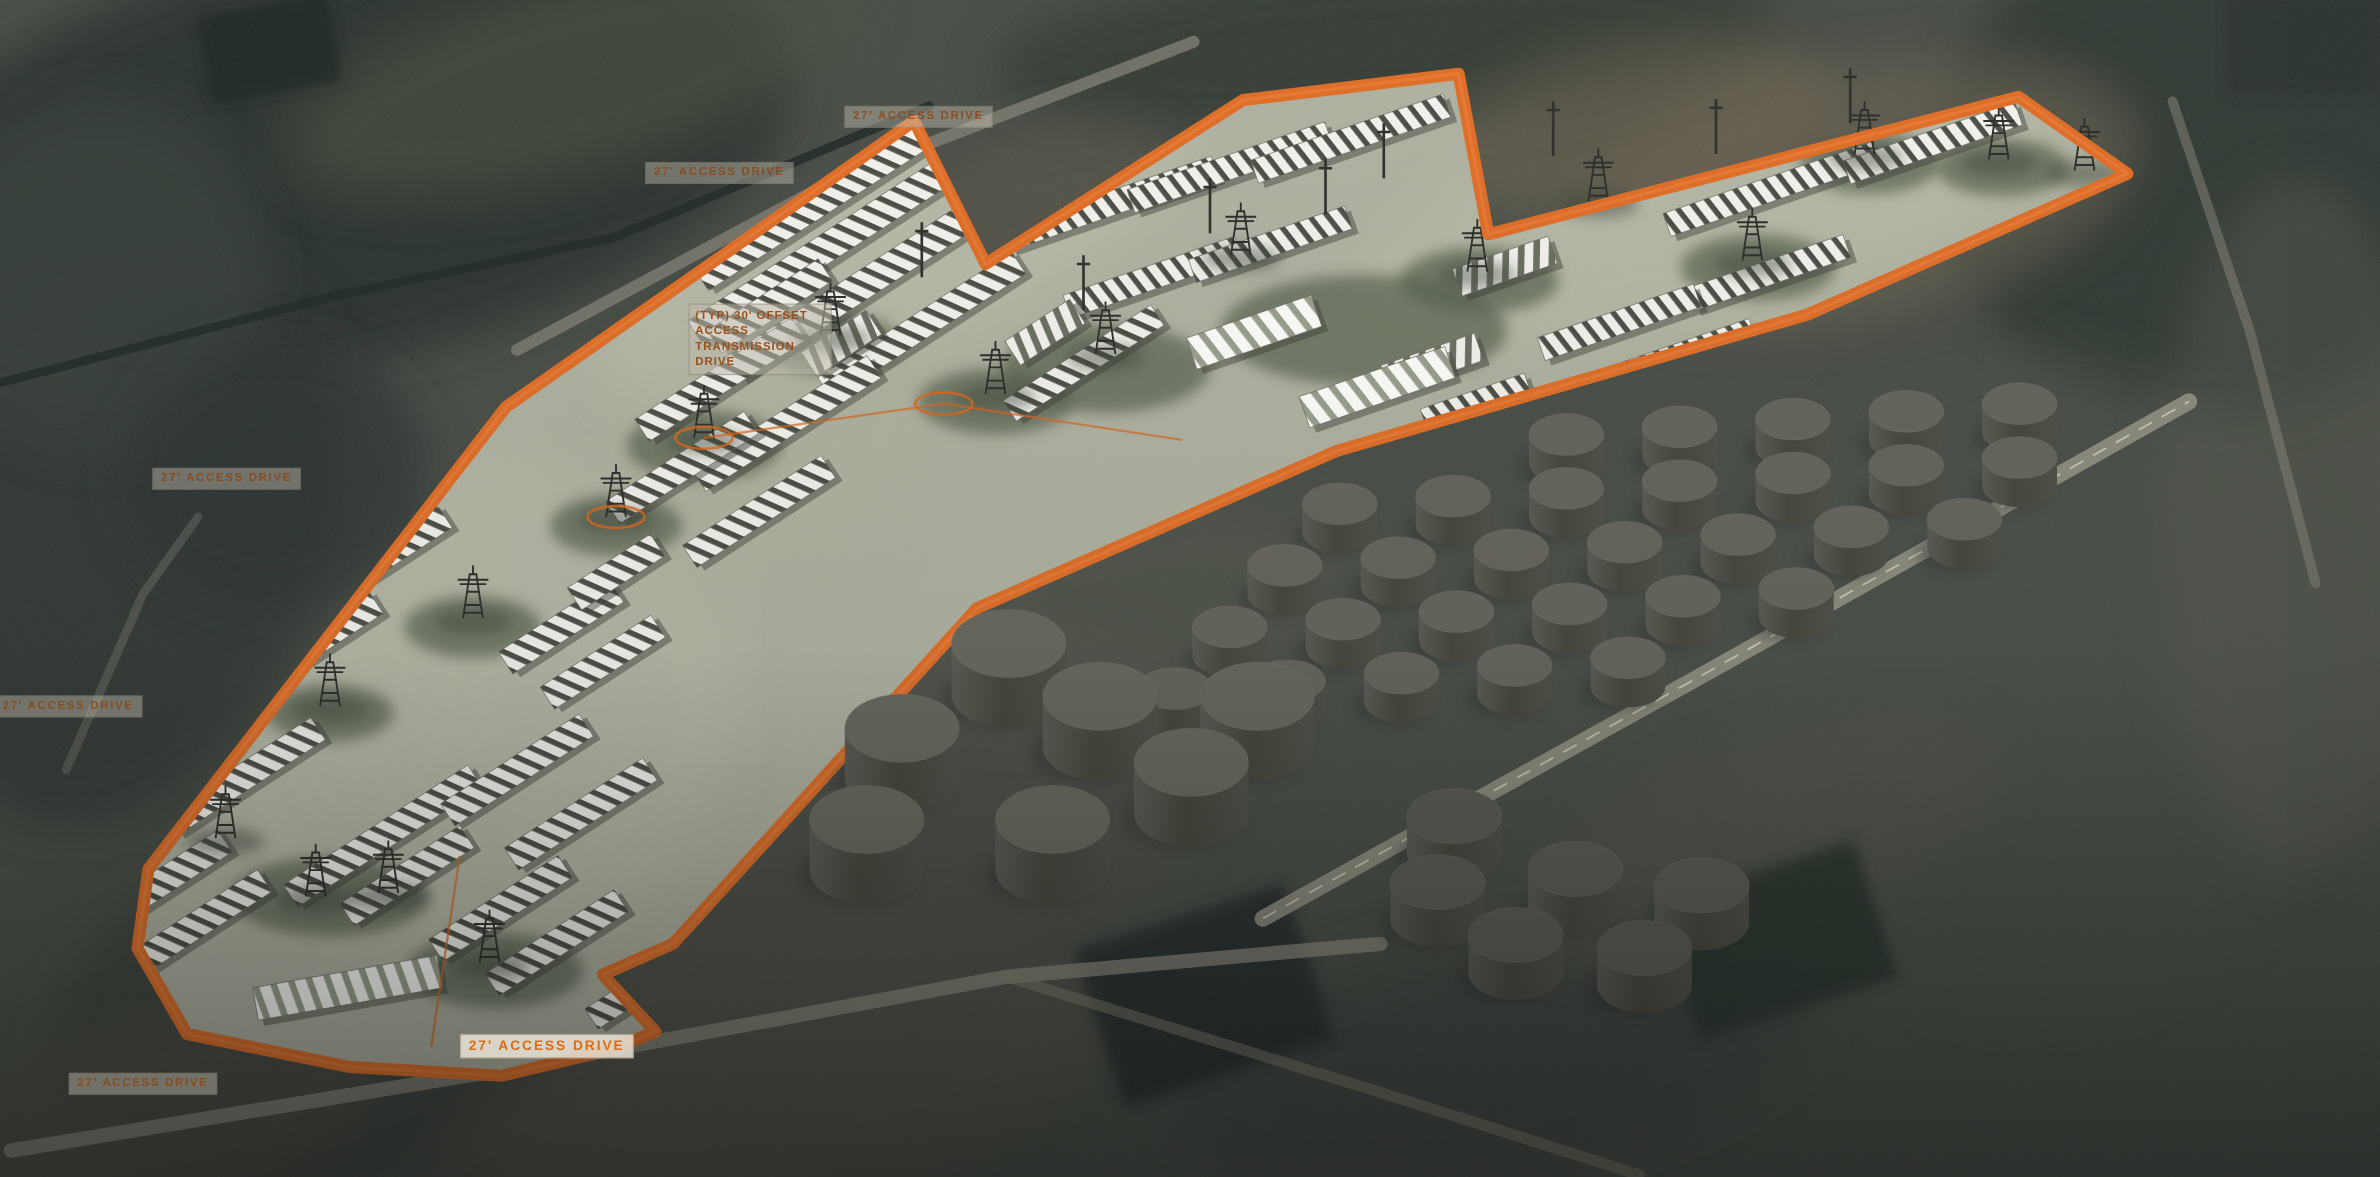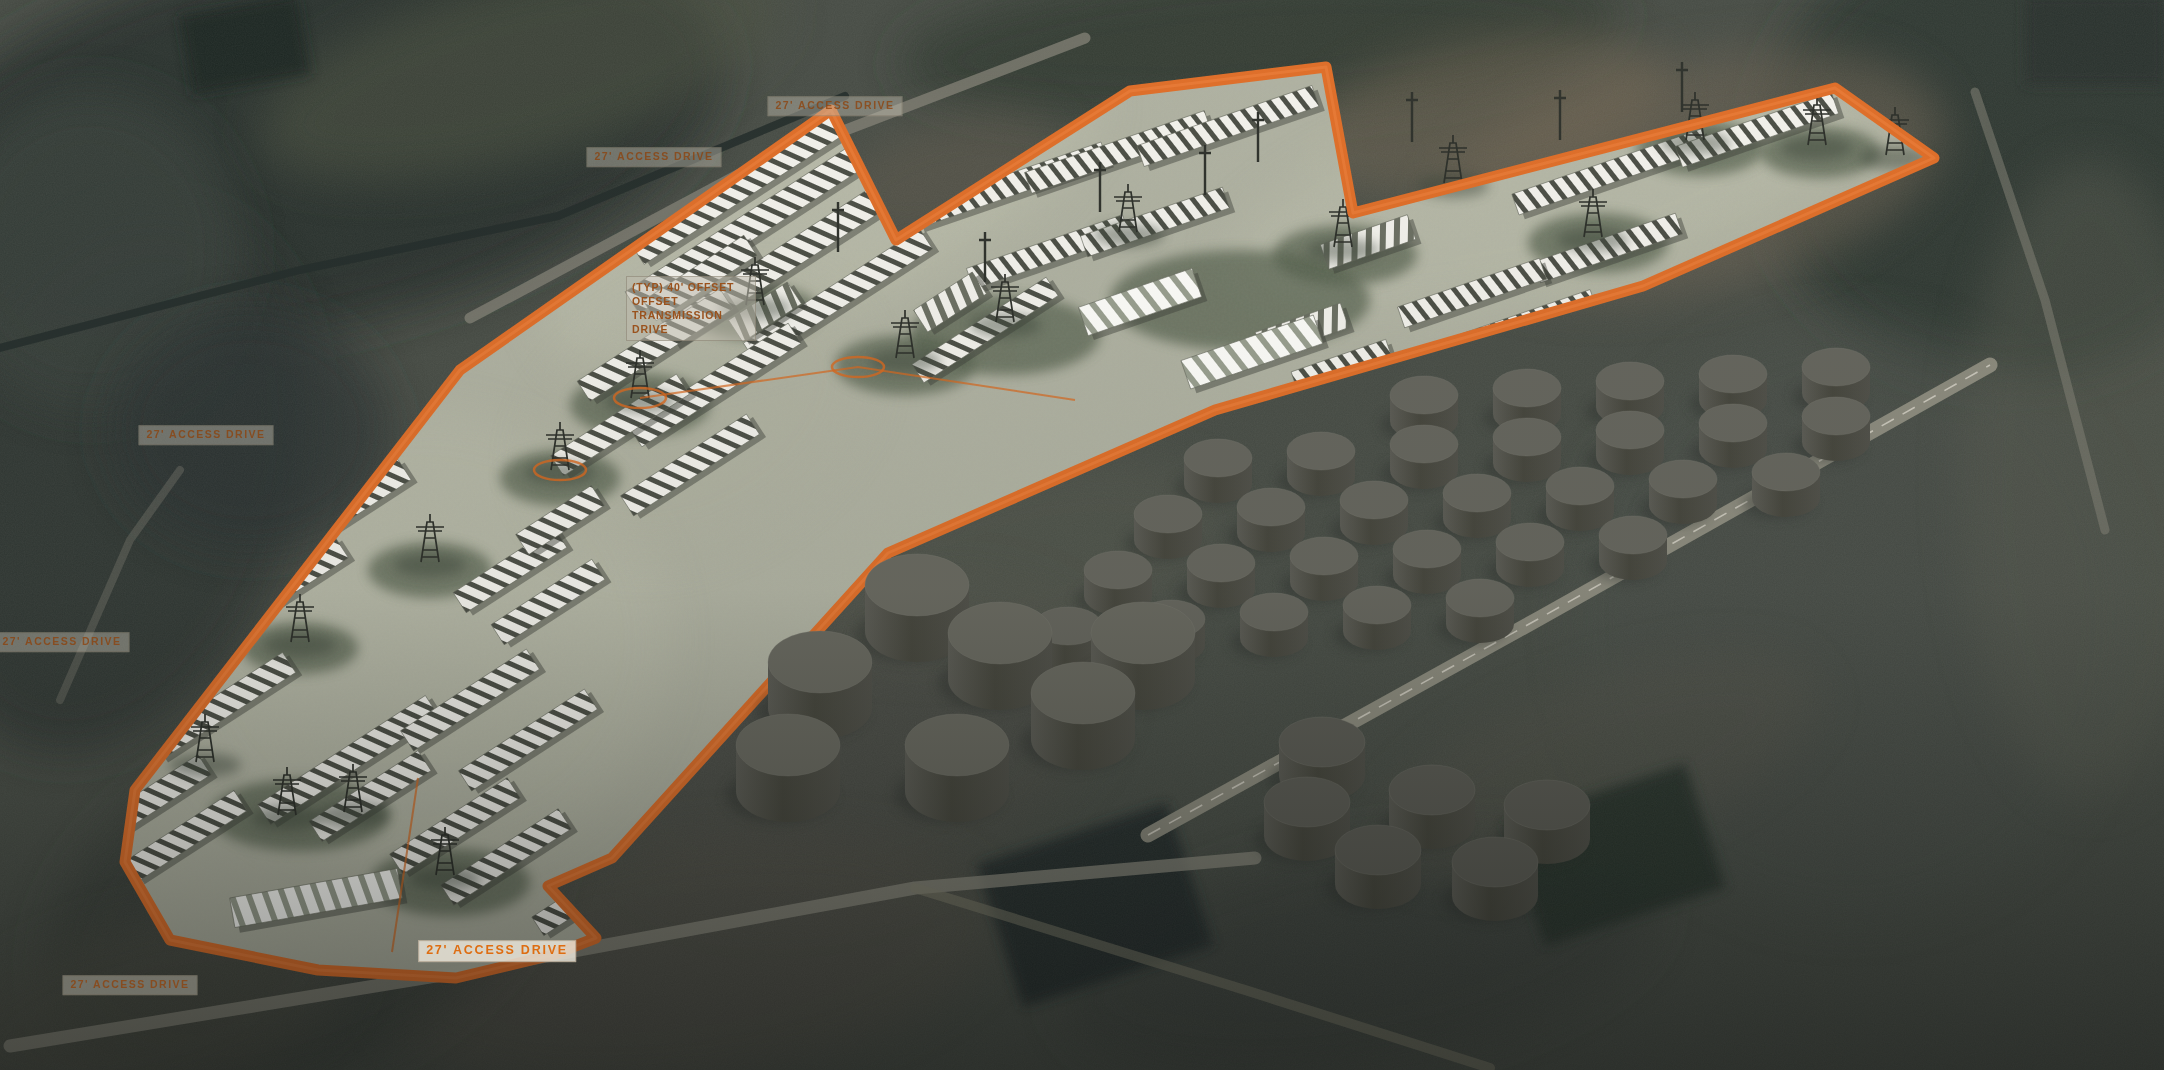--- a/index.html
+++ b/index.html
@@ -656,22 +656,22 @@
         <g>
           <ellipse cx="1487" cy="900" rx="45.15" ry="22.5" fill="#2e332e" opacity="0.4" filter="url(#blurSm)"></ellipse>
           <path d="M 1452 862 v 34 a 43 25 0 0 0 86 0 v -34 Z" fill="url(#tside)"></path>
           <ellipse cx="1495" cy="862" rx="43" ry="25" fill="#5d5d56" stroke="#7b7b73" stroke-width="0.7" stroke-opacity="0.5"></ellipse>
         </g>
       </g>
       <rect x="0" y="0" width="2164" height="1070" fill="url(#vig)"></rect>
     </svg>
 
   <div id="offset-note">
-    <div>(TYP) 40' OFFSET</div>
-    <div>OFFSET</div>
+    <div>(TYP) 30' OFFSET</div>
+    <div>ACCESS</div>
     <div>TRANSMISSION</div>
     <div>DRIVE</div>
   </div>
 <div class="mlabel dim" style="left: 835px; top: 106px;">27' ACCESS DRIVE</div>
     <div class="mlabel dim" style="left: 654px; top: 157px;">27' ACCESS DRIVE</div>
     <div class="mlabel dim" style="left: 206px; top: 435px;">27' ACCESS DRIVE</div>
     <div class="mlabel dim" style="left: 62px; top: 642px;">27' ACCESS DRIVE</div>
     <div class="mlabel bright" style="left: 497px; top: 951px;">27' ACCESS DRIVE</div>
     <div class="mlabel dim" style="left: 130px; top: 985px;">27' ACCESS DRIVE</div>
   </div>

